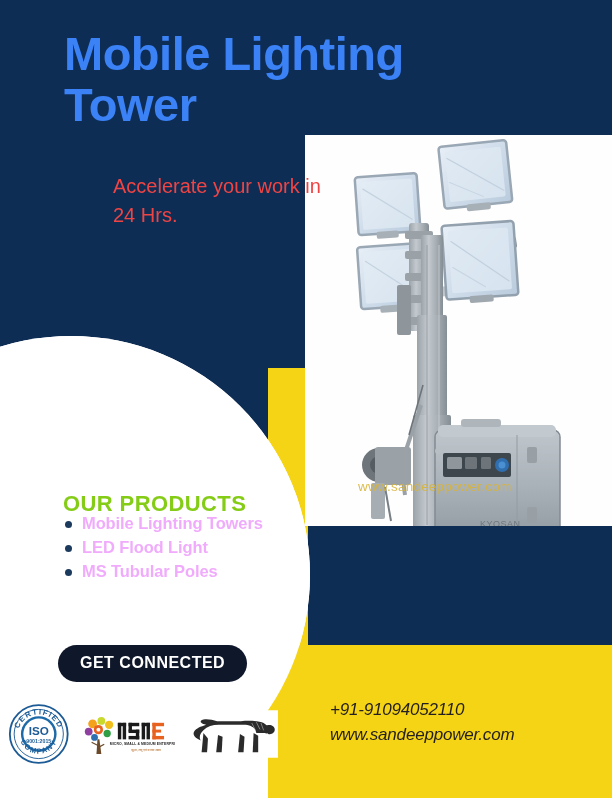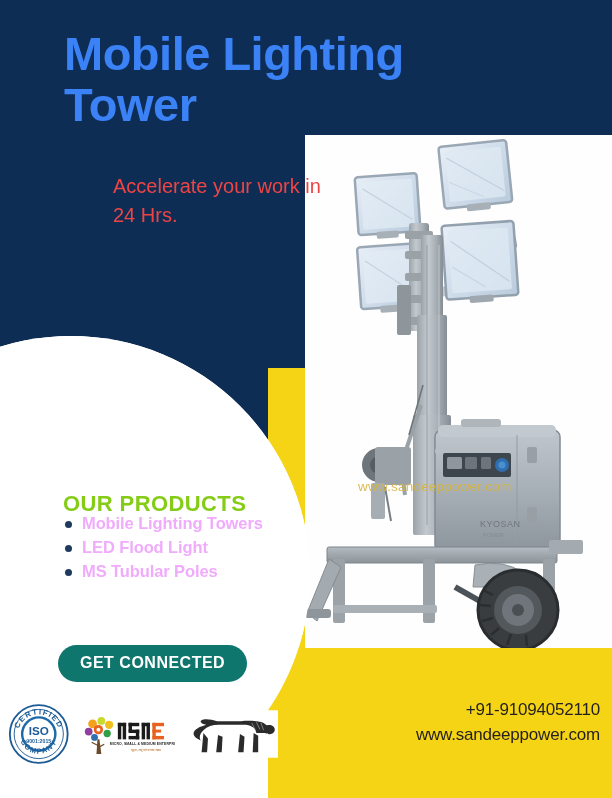--- a/index.html
+++ b/index.html
@@ -80,21 +80,21 @@
     line-height: 1.45;
     font-weight: normal;
     z-index: 10;
     margin-left: 47px;
   }
 
   
   .photo-panel {
     position: absolute;
     left: 305px; top: 135px;
-    width: 307px; height: 513px;
+    width: 307px; height: 391px;
     background: #fdfdfd;
     overflow: hidden;
     z-index: 5;
   }
   .photo-svg { display: block; }
   .watermark {
     position: absolute;
     left: 358px; top: 479px;
     font-size: 13.5px;
     color: #d8b43a;
@@ -136,21 +136,21 @@
     width: 7px; height: 7px;
     border-radius: 50%;
     background: #1c3a5e;
   }
 
   
   .cta {
     position: absolute;
     left: 58px; top: 645px;
     padding: 9px 22px 10px 22px;
-    background: #0f766e;
+    background: #0f172a;
     color: #ffffff;
     font-size: 16px;
     font-weight: bold;
     letter-spacing: 0.5px;
     border: none;
     border-radius: 22px;
     z-index: 14;
     cursor: pointer;
   }
 
@@ -165,23 +165,24 @@
   }
   .logo-iso { width: 62px; height: 62px; }
   .logo-msme { width: 98px; height: 46px; margin-left: 8px; }
   .logo-mii { width: 92px; height: 48px; margin-left: 12px; }
 
   
   .contact {
     position: absolute;
     left: 330px; top: 700px;
     width: 270px;
-    text-align: right;
+    text-align: left;
     color: #231f20;
     z-index: 14;
+    font-style: italic;
   }
   .contact .phone {
     font-size: 17px;
     letter-spacing: -0.2px;
     margin-bottom: 5px;
   }
   .contact .web {
     font-size: 17px;
     letter-spacing: -0.2px;
   }

